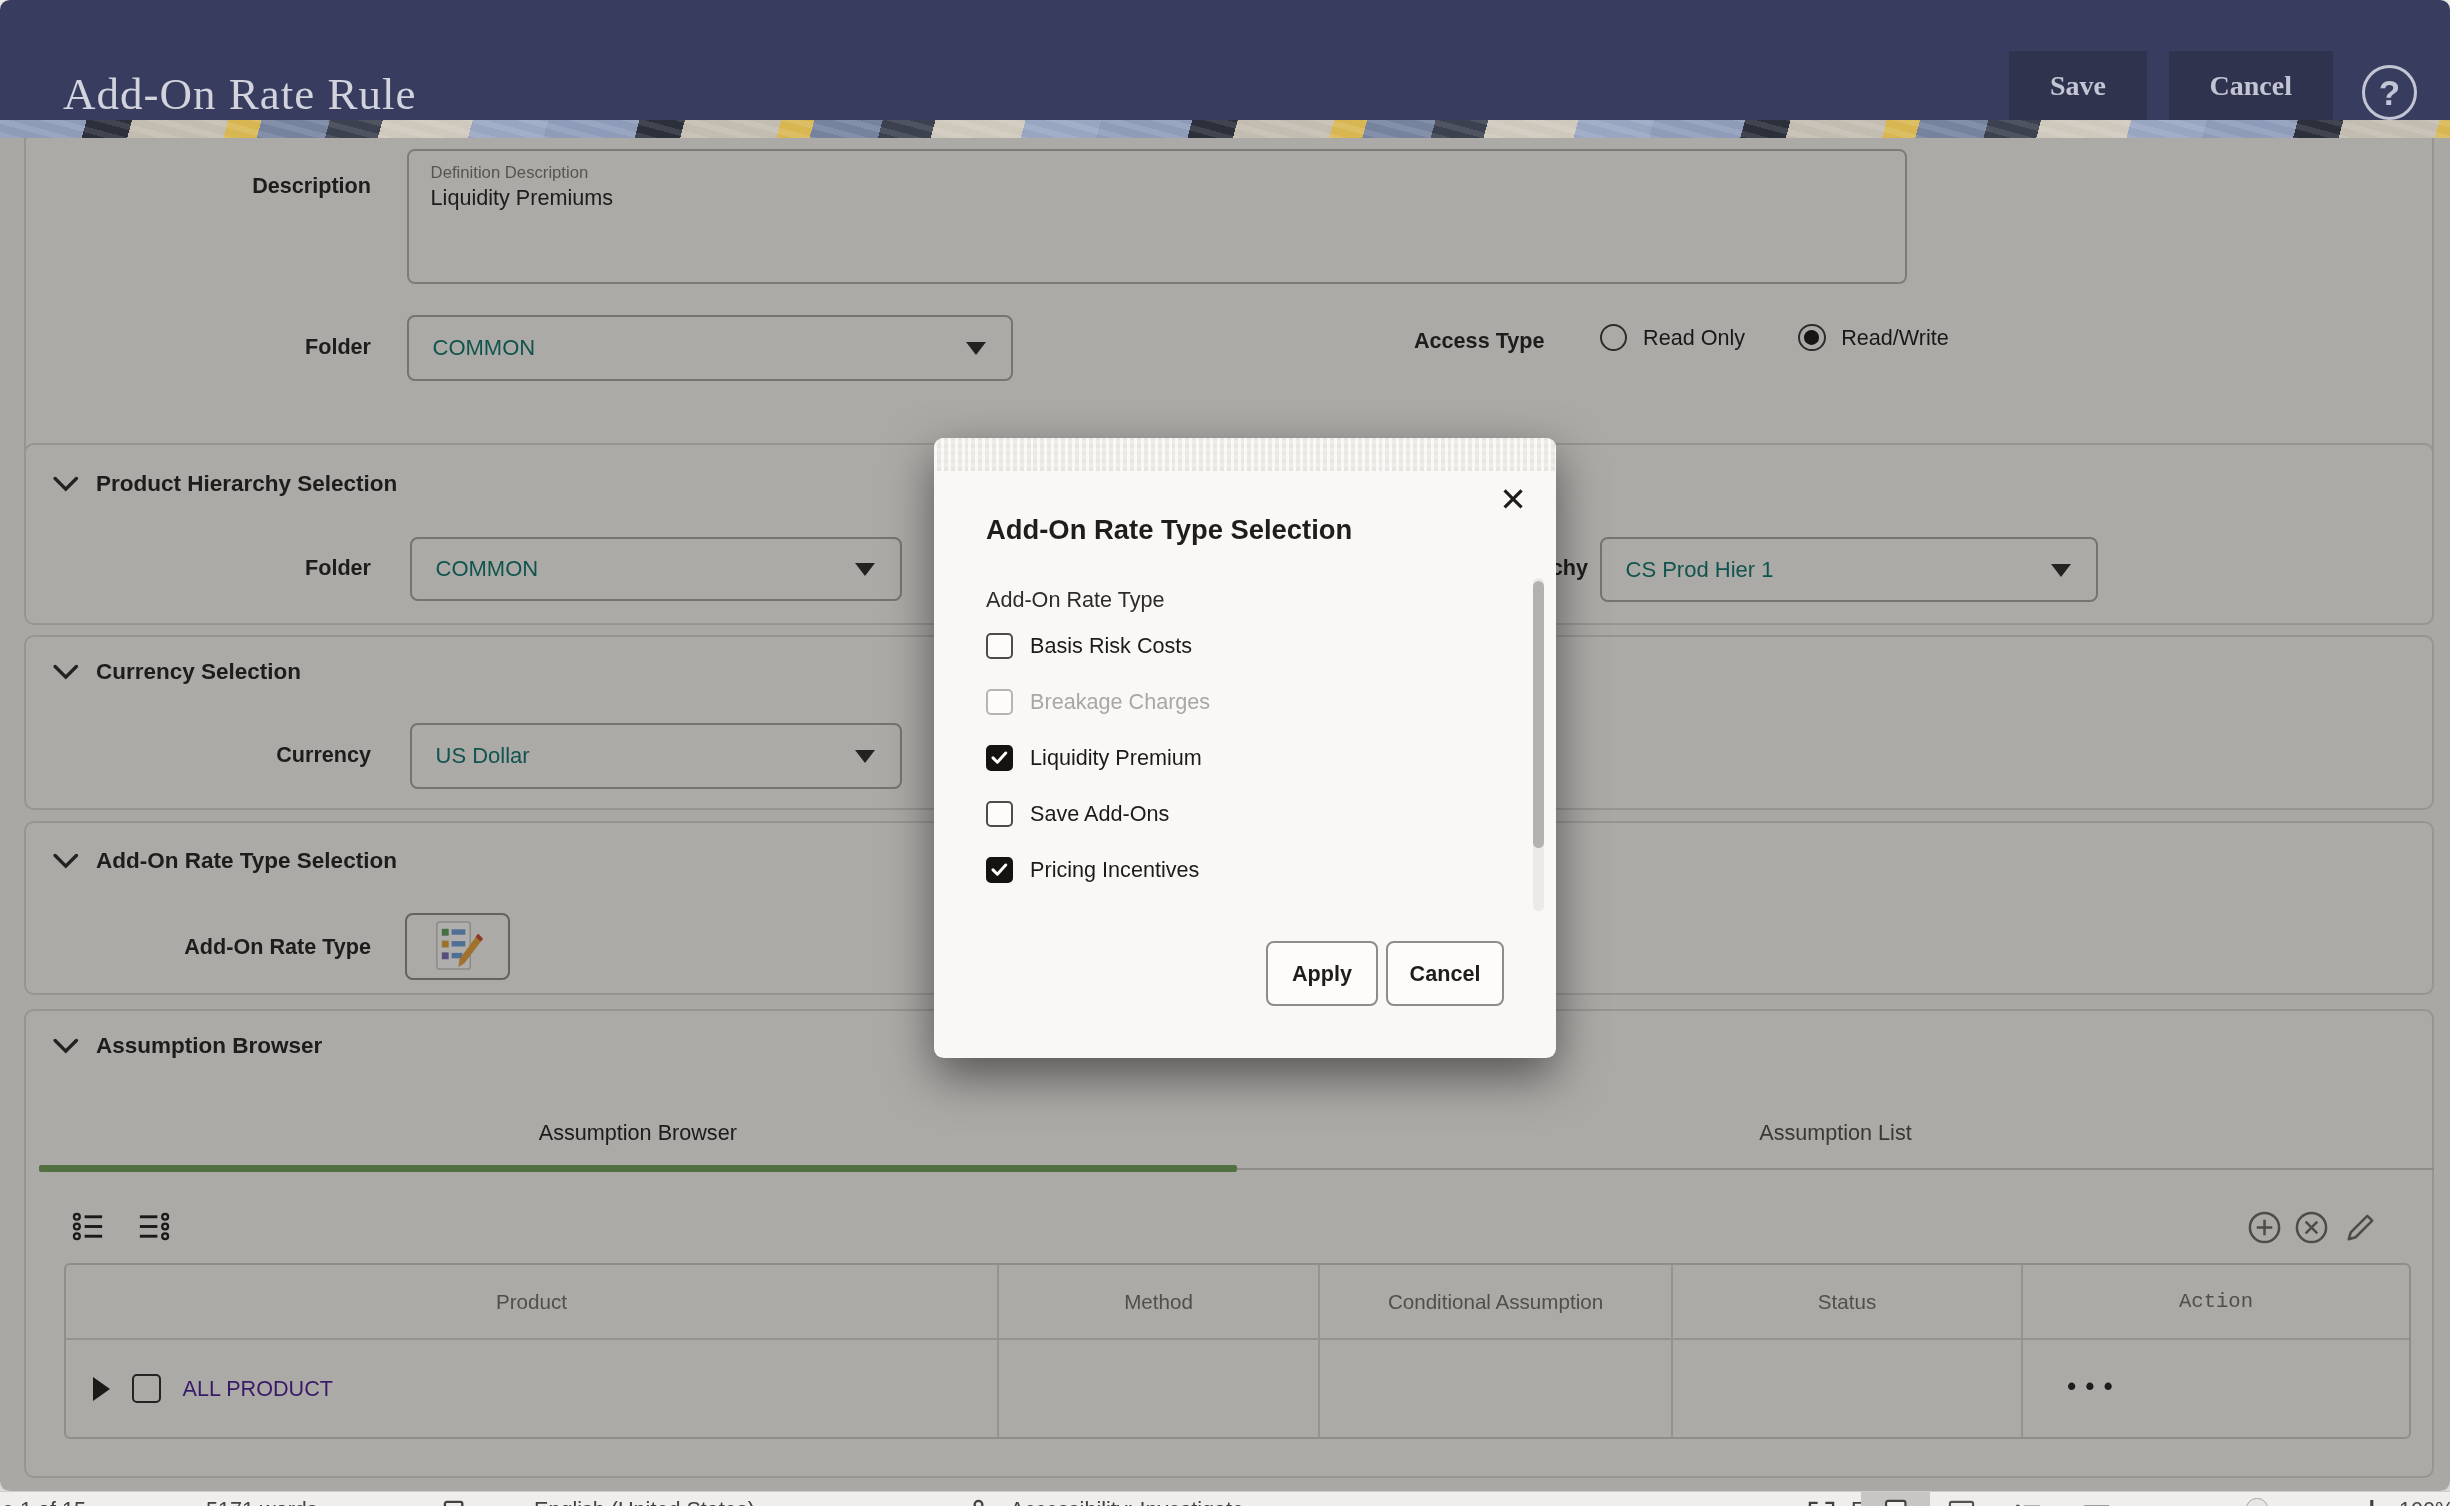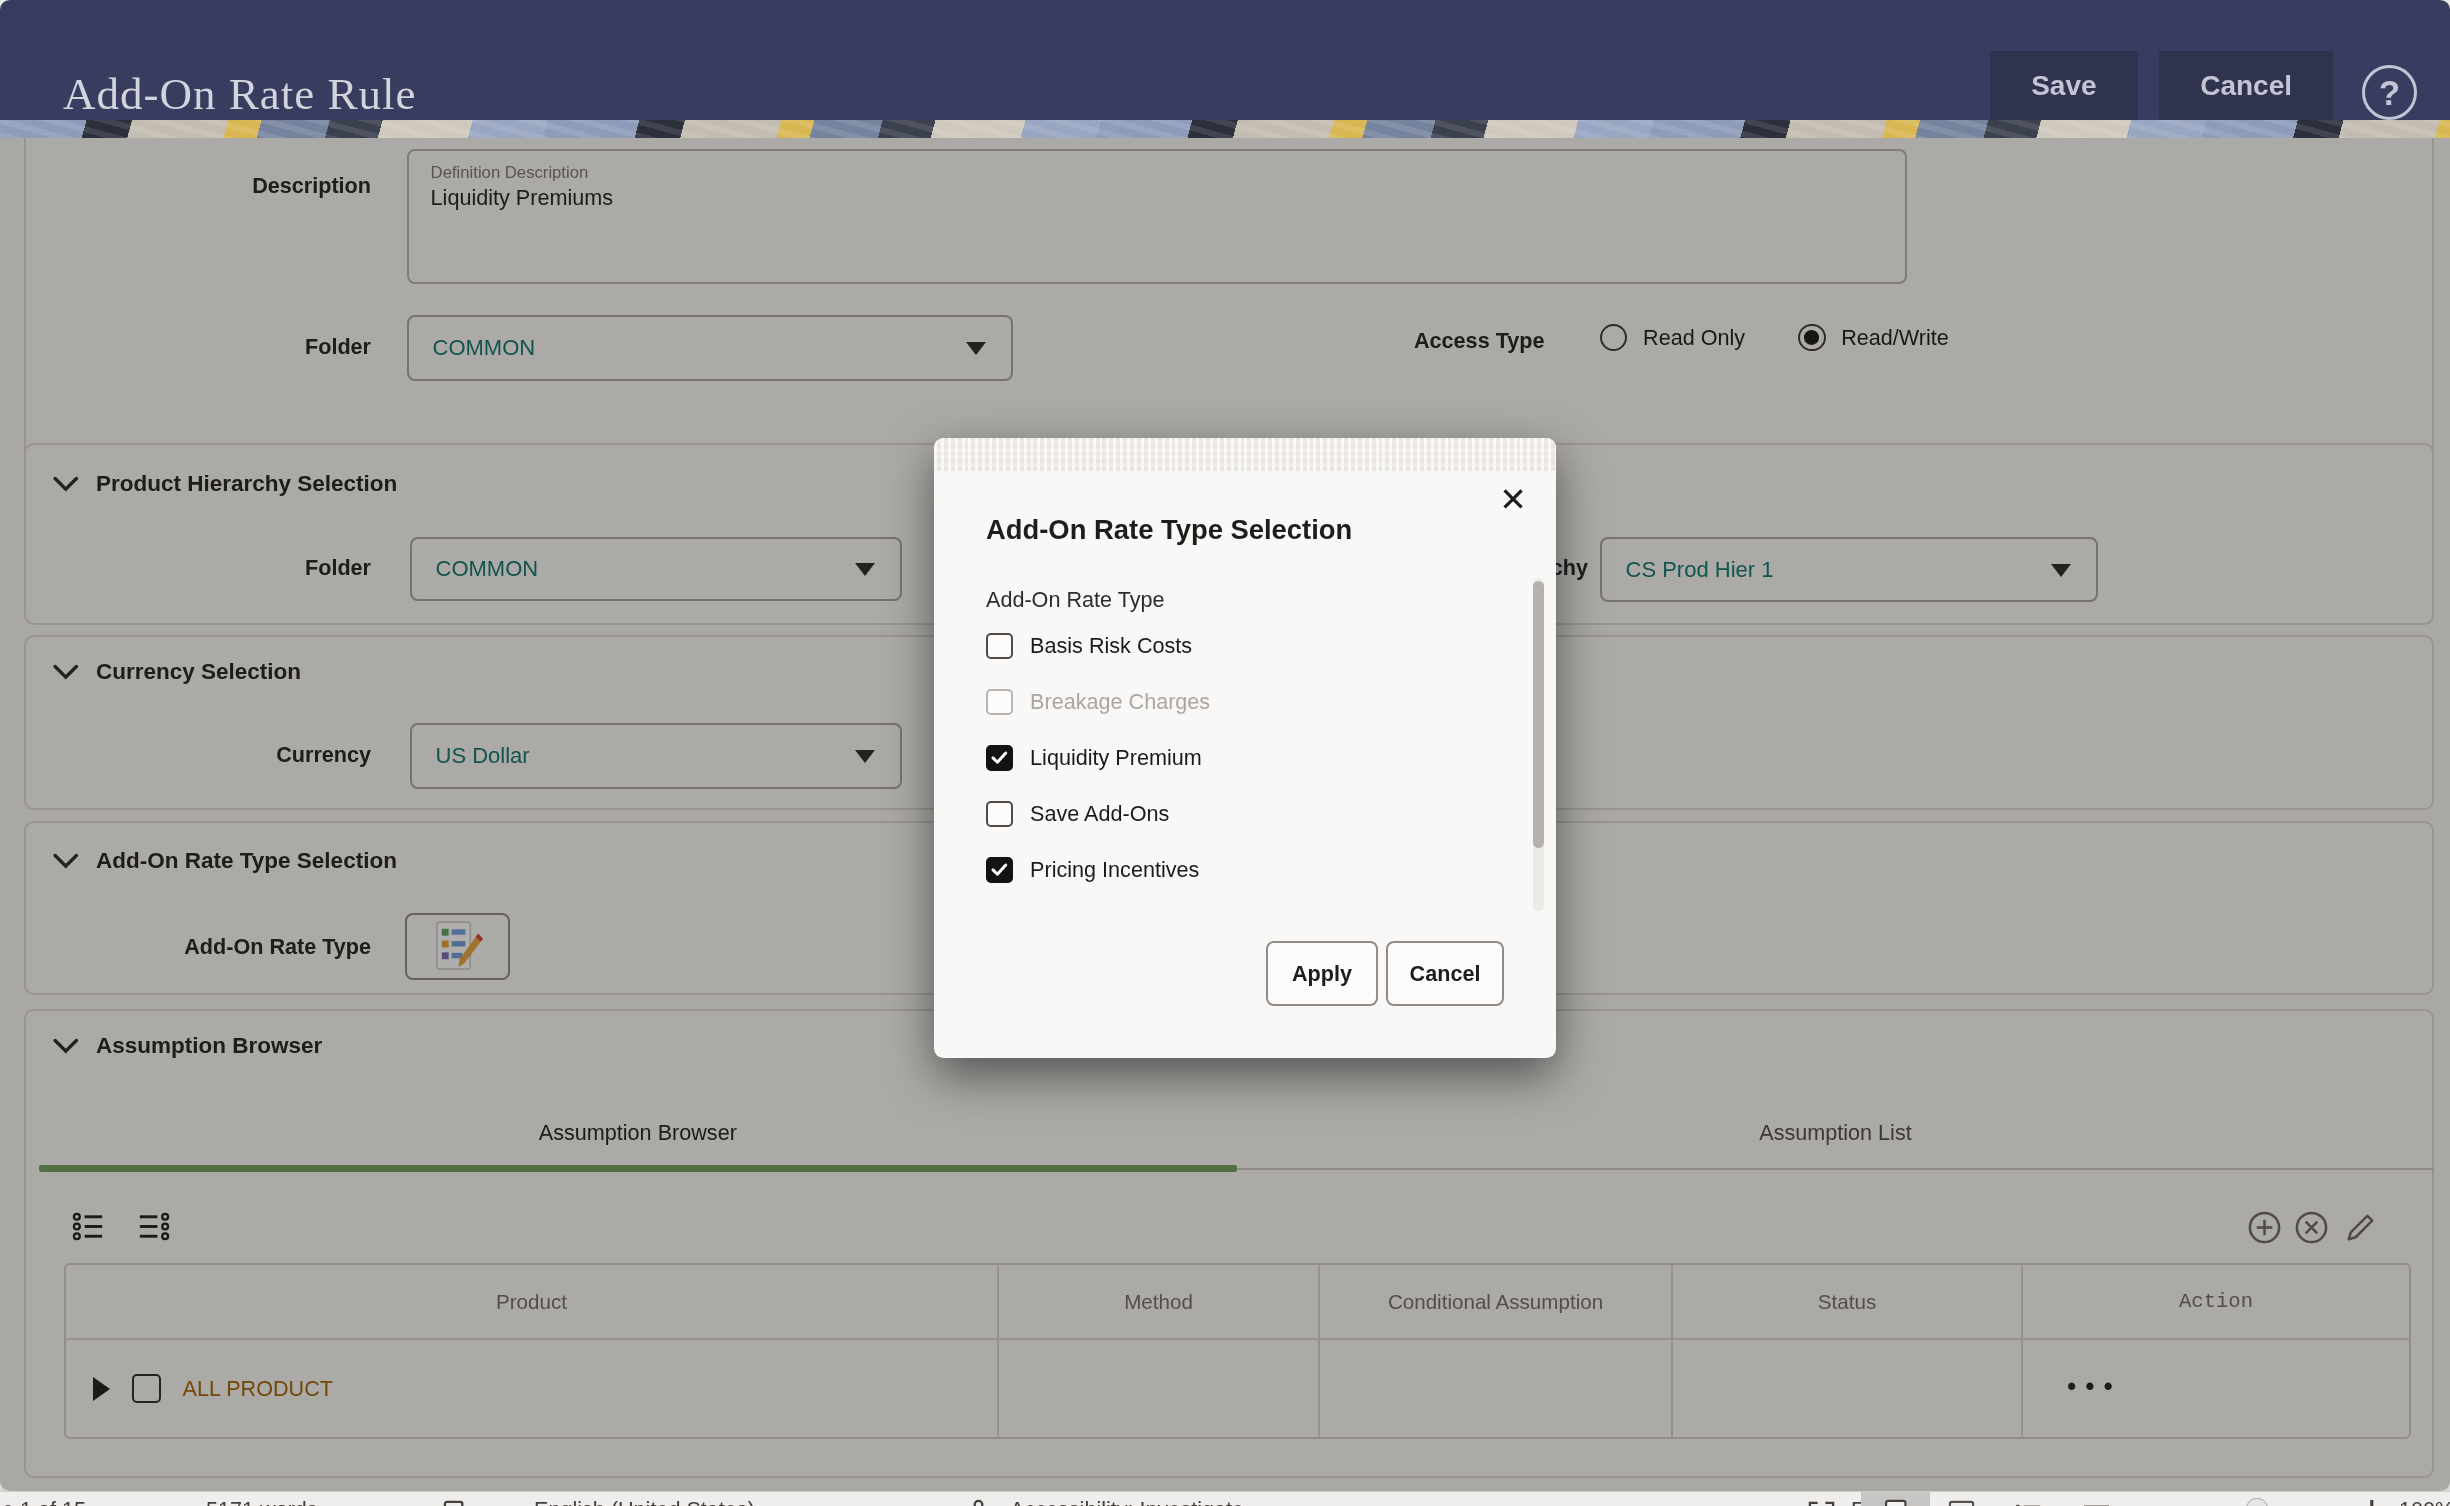--- a/index.html
+++ b/index.html
@@ -13,21 +13,21 @@
 
   
   .app-header { position:absolute; left:0; top:0; right:0; height:120px;
                 background:#383c5f; display:flex; align-items:flex-end;
                 padding:0 33px 0 63px; z-index:10; }
   .app-title { font-family:"Liberation Serif", serif; font-size:45px; color:#d2d3dd;
                letter-spacing:1px; }
   .hdr-spacer { flex:1; }
   .hdr-btn { height:69px; padding:0 41px; background:#30334e; color:#c3c5d5;
              font-size:28px; font-weight:700; border:none; border-radius:1px;
-             margin-left:21.6px; display:flex; align-items:center; cursor:pointer; }
+             margin-left:21.6px; display:flex; align-items:center; cursor:pointer;font-family:Liberation Serif, serif; }
   .help-btn { width:55px; height:55px; border:3.9px solid #c3c5d5; border-radius:50%;
               color:#c3c5d5; font-size:35px; font-weight:700; display:flex;
               align-items:center; justify-content:center; margin-left:29px; background:none; }
 
   
   .banner { position:absolute; left:0; top:103px; right:0; height:35px; z-index:9;
     background:
       repeating-linear-gradient(15deg, rgba(255,255,255,.10) 0 5.9px, rgba(0,0,0,0) 5.9px 13.7px),
       repeating-linear-gradient(105deg,
         #8e9cba 0 88px, #2c303b 88px 132px, #c3bcb0 132px 225px,
@@ -103,21 +103,21 @@
   .c-cond    { width:353px; }
   .c-status  { width:350px; }
   .c-action  { flex:1;font-family:Liberation Mono, monospace; }
   .tr.body .td { color:#232220; }
   .prod-cell { justify-content:flex-start; padding-left:27.4px; }
   .expander { width:0; height:0; border-top:12.7px solid transparent;
               border-bottom:12.7px solid transparent; border-left:17.6px solid #1e1d1c;
               margin-right:21.6px; cursor:pointer; }
   .row-check { width:29px; height:29px; border:2.5px solid #2d2b29; border-radius:4.9px;
                background:#f9f7f5; margin-right:21.6px; cursor:pointer; }
-  .row-label { font-size:21.6px; color:#a16207; }
+  .row-label { font-size:21.6px; color:#4c1d95; }
   .dots { font-size:25.5px; font-weight:700; color:#141413; letter-spacing:2.9px;
           justify-content:flex-start; padding-left:41px; cursor:pointer; }
 
   
   .dim { position:absolute; left:0; top:138px; right:0; bottom:0;
          background:rgba(22,20,18,.34); z-index:50; }
 
   
   .modal { position:absolute; left:934px; top:438px; width:622px; height:620px;
            background:#faf8f6; border-radius:9.8px; z-index:60;

